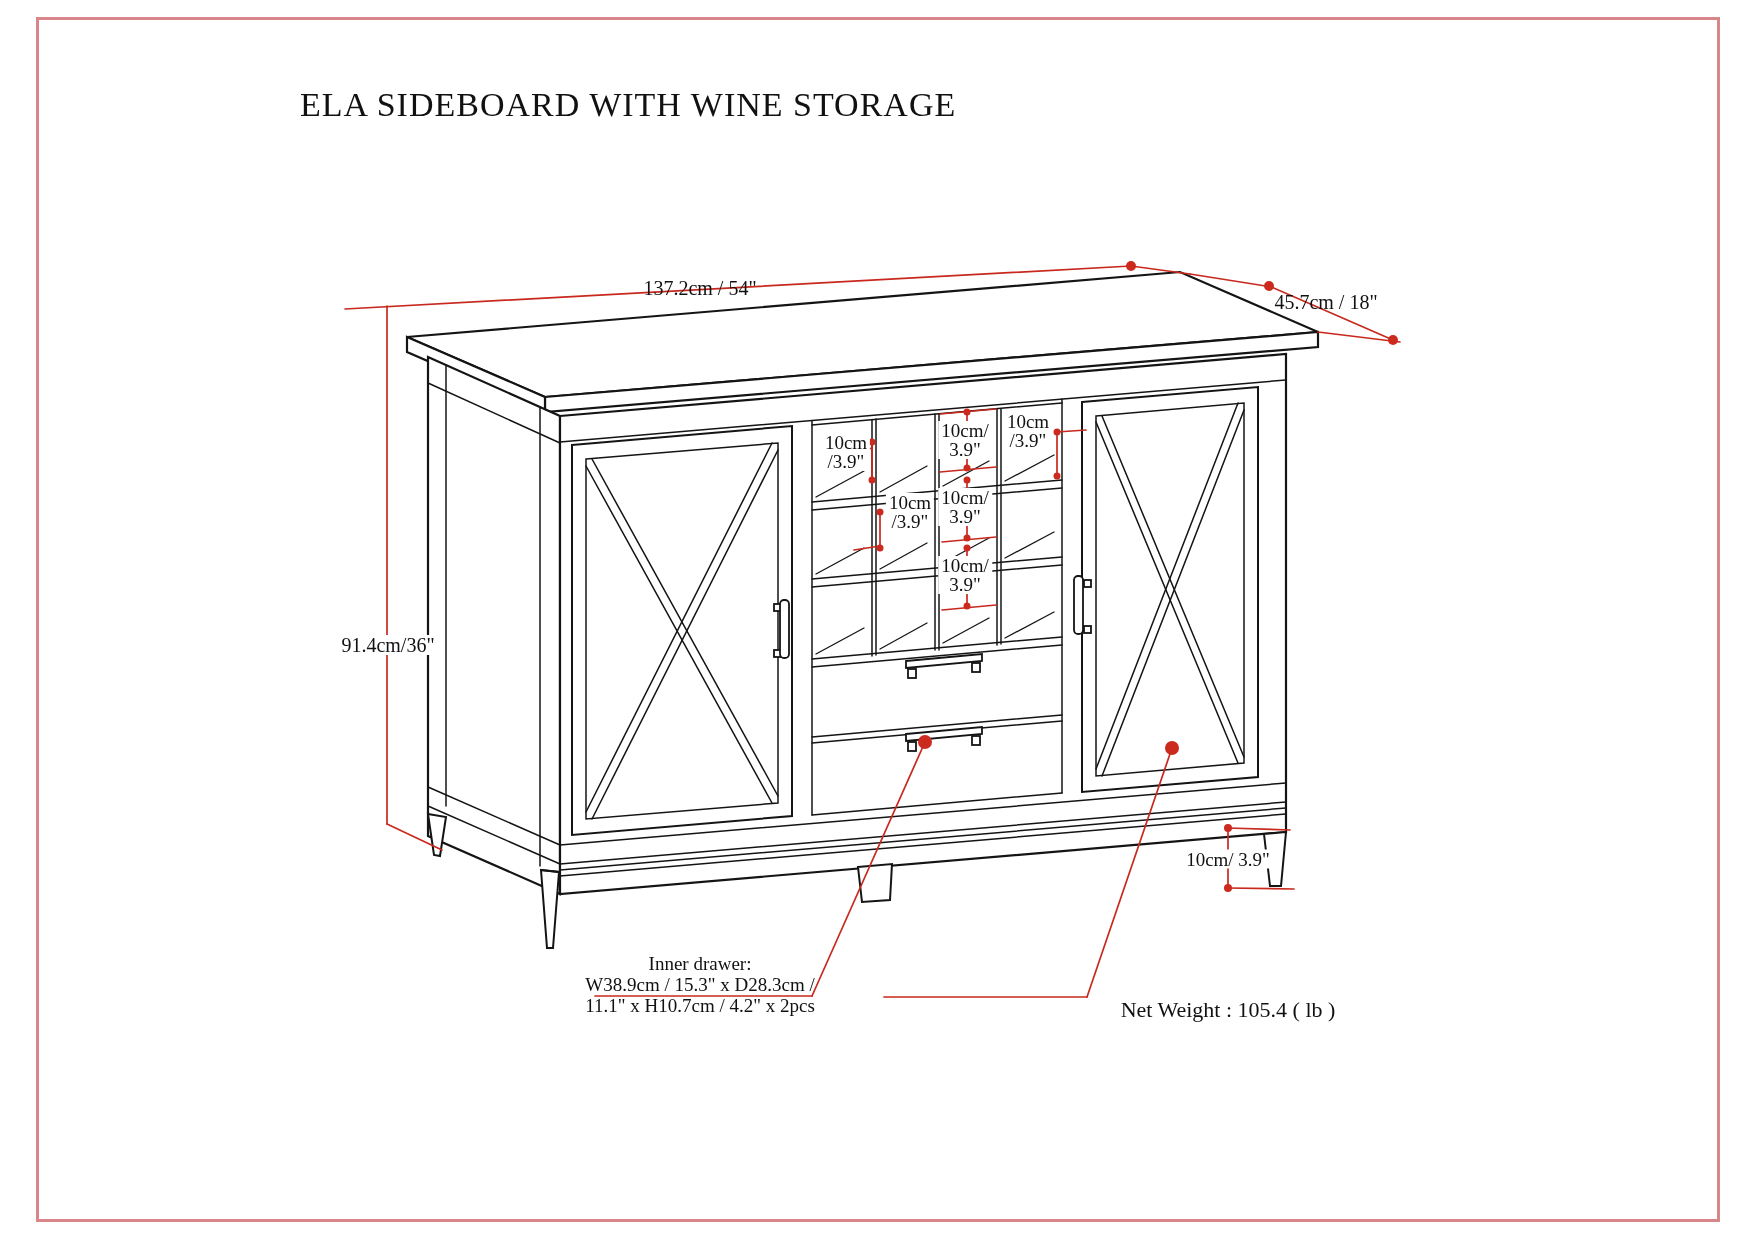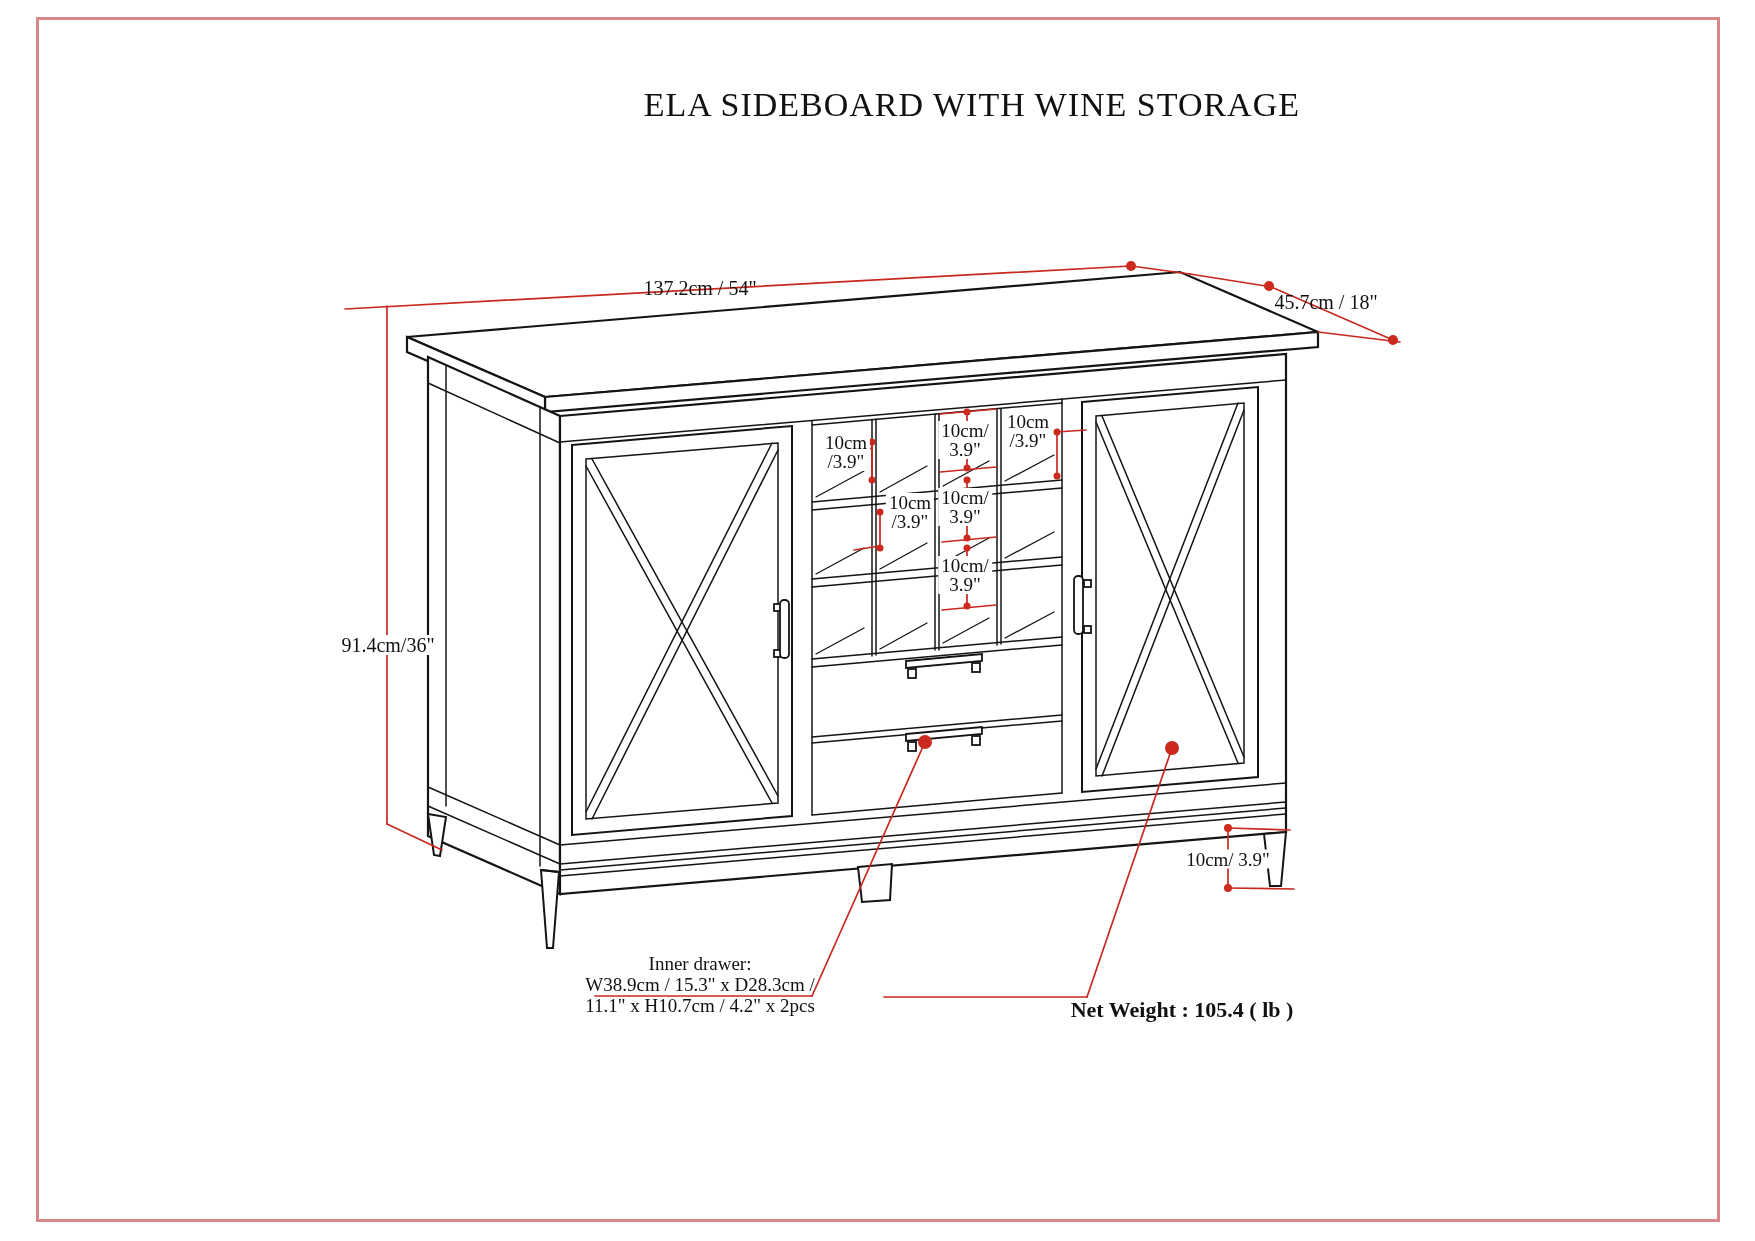--- a/index.html
+++ b/index.html
@@ -1,20 +1,20 @@
 <!DOCTYPE html>
 <html><head>
 <meta charset="utf-8">
 <style>
   html,body{margin:0;padding:0;background:#ffffff;}
   .page{position:relative;width:1755px;height:1241px;background:#fff;overflow:hidden;
         font-family:"Liberation Serif","DejaVu Serif",serif;color:#141414;}
   .frame{position:absolute;left:36px;top:17px;width:1684px;height:1205px;
          border:3px solid #d9868b;box-sizing:border-box;}
-  .title{position:absolute;left:300px;top:86px;width:1000px;text-align:right;
+  .title{position:absolute;left:300px;top:86px;width:1000px;text-align:left;
          font-size:34px;letter-spacing:1px;color:#111;}
   svg.draw{position:absolute;left:0;top:0;}
   .lbl{position:absolute;transform:translate(-50%,-50%);font-size:20px;color:#111;
        white-space:nowrap;text-align:center;line-height:20px;}
   .lbl.small{font-size:19px;line-height:19px;}
   .lbl.bgw{background:#fff;padding:0 3px;}
   .note{position:absolute;width:300px;text-align:center;font-size:19px;line-height:21px;color:#111;}
   .net{position:absolute;font-size:22px;color:#111;transform:translate(-50%,-50%);white-space:nowrap;}
 </style>
 </head>
@@ -264,15 +264,15 @@
     <div>3.9"</div>
   </div>
 
   <div class="note" style="left:550px;top:953px;">
     <div>Inner drawer:</div>
     <div>W38.9cm / 15.3" x D28.3cm /</div>
     <div>11.1" x H10.7cm / 4.2" x 2pcs</div>
   </div>
 
 
-  <div class="net" style="left:1182px;top:1010px;font-weight:bold;">Net Weight : 105.4 ( lb )</div>
+  <div class="net" style="left:1228px;top:1010px;">Net Weight : 105.4 ( lb )</div>
 
 </div>
 
 </body></html>

